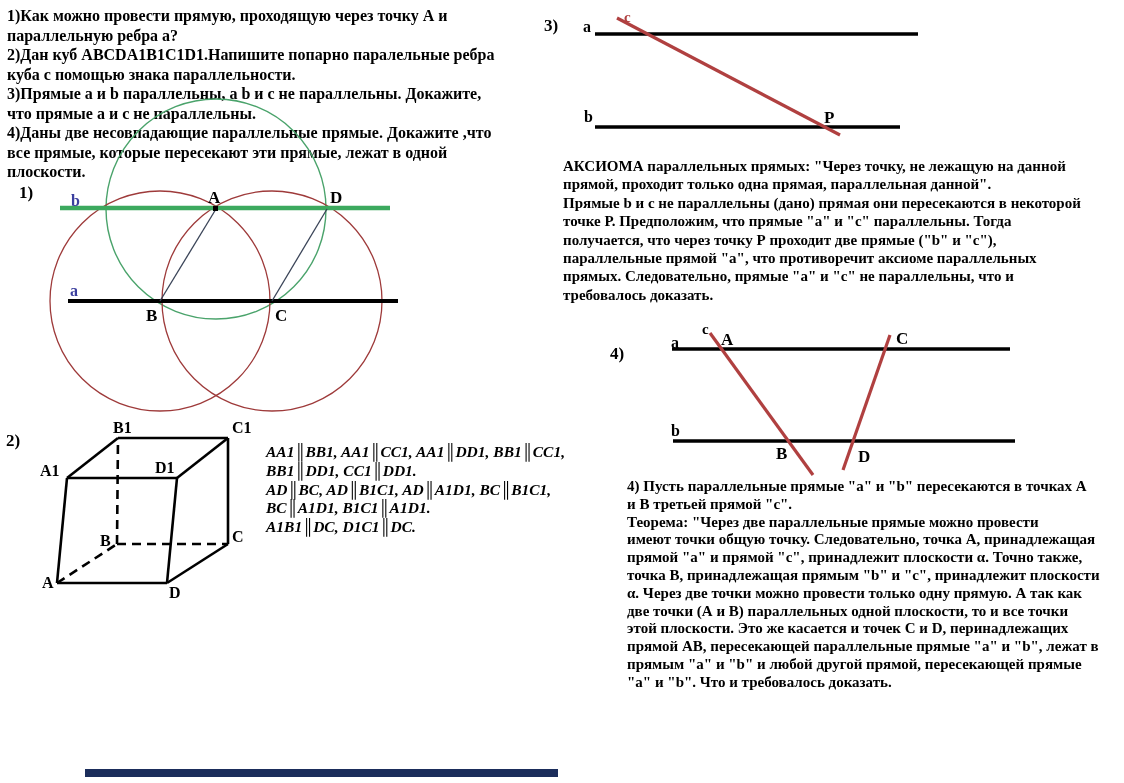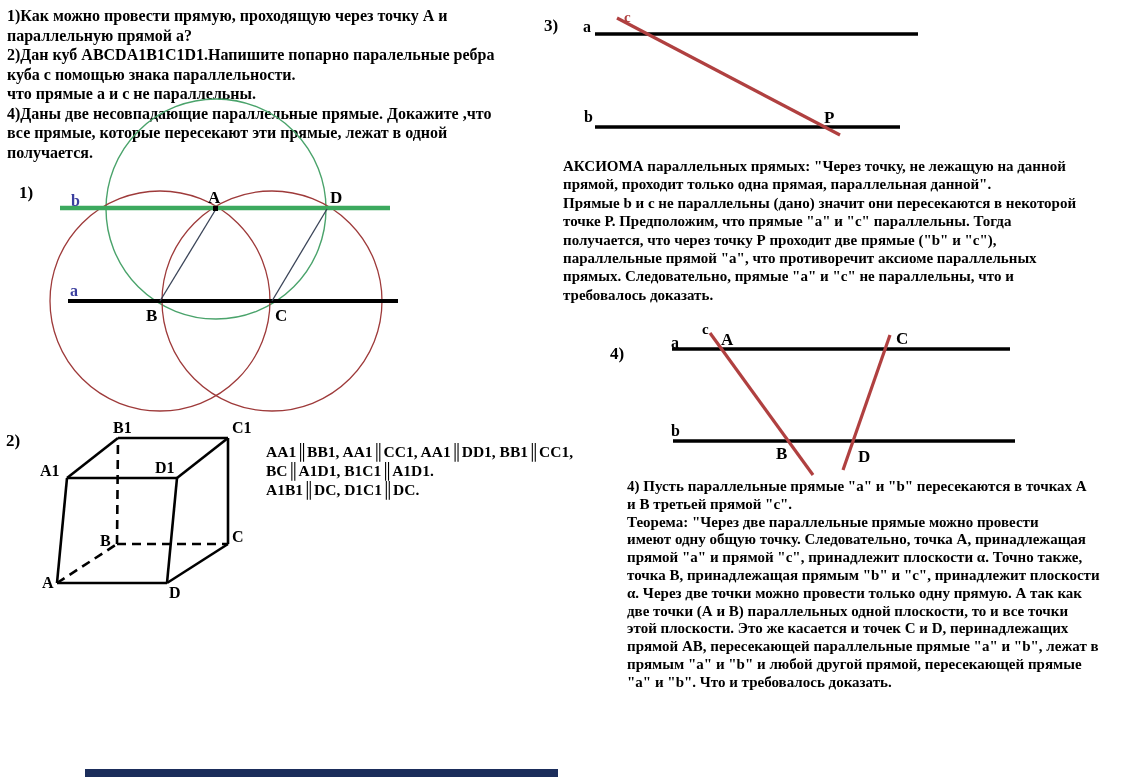--- a/index.html
+++ b/index.html
@@ -1,20 +1,20 @@
 <!DOCTYPE html>
 <html style="--green-line: #3ca95e; --green-circle: #4aa36b; --red-circle: #9e3a3a; --red-line: #b04040; --blue-label: #3b3f9e; --segment: #3a4458; --navy-bar: #1b2d5b;"><head>
 <meta charset="utf-8">
 <style>
   html,body{margin:0;padding:0;background:#fff;}
   #page{position:relative;width:1124px;height:783px;background:#ffffff;overflow:hidden;
         font-family:"Liberation Serif",serif;font-weight:bold;color:#000;}
   .txtblock div{white-space:nowrap;}
   .problems{position:absolute;left:7px;top:6px;font-size:16px;line-height:19.5px;}
-  .pairs{position:absolute;left:266px;top:443px;font-size:15.5px;line-height:18.8px;}
+  .pairs{position:absolute;left:266px;top:443px;font-size:15.5px;line-height:18.8px;font-style:italic;}
   .axiom{position:absolute;left:563px;top:157px;font-size:15px;line-height:18.4px;}
   .proof{position:absolute;left:627px;top:478px;font-size:15px;line-height:17.8px;}
   svg{position:absolute;overflow:visible;}
   #fig1{left:0;top:80px;}
   #fig2{left:0;top:398px;}
   #fig3{left:540px;top:2px;}
   #fig4{left:600px;top:315px;}
   .flabel{font-family:"Liberation Serif",serif;font-weight:bold;fill:#000;}
   .blue{fill:var(--blue-label);}
   .redlbl{fill:var(--red-line);}
@@ -28,27 +28,28 @@
   .cube-hidden{stroke:#000;stroke-width:2.6;stroke-dasharray:9 6;}
   #bottom-bar{position:absolute;left:85px;top:769px;width:473px;height:8px;background:var(--navy-bar);}
 </style>
 </head>
 <body>
 
 <div id="page">
 
   <div class="txtblock problems">
     <div>1)Как можно провести прямую, проходящую через точку А и</div>
-    <div>параллельную прямой а?</div>
+    <div>параллельную ребра а?</div>
     <div>2)Дан куб ABCDA1B1C1D1.Напишите попарно паралельные ребра</div>
     <div>куба с помощью знака параллельности.</div>
+    <div>3)Прямые а и b параллельны, а b и с не параллельны. Докажите,</div>
     <div>что прямые а и с не параллельны.</div>
     <div>4)Даны две несовпадающие параллельные прямые. Докажите ,что</div>
     <div>все прямые, которые пересекают эти прямые, лежат в одной</div>
-    <div>получается.</div>
+    <div>плоскости.</div>
   </div>
 
   <svg id="fig1" width="450" height="335" viewBox="0 0 450 335">
     <circle class="gcirc" cx="216" cy="129" r="110"></circle>
     <circle class="rcirc" cx="160" cy="221" r="110"></circle>
     <circle class="rcirc" cx="272" cy="221" r="110"></circle>
     <line class="glinestroke" x1="60" y1="128" x2="390" y2="128"></line>
     <line class="blk" stroke-width="4" x1="68" y1="221" x2="398" y2="221"></line>
     <line class="seg" x1="216" y1="129" x2="160" y2="221"></line>
     <line class="seg" x1="327" y1="129" x2="272" y2="221"></line>
@@ -81,39 +82,41 @@
     <text class="flabel" font-size="16" x="232" y="35">C1</text>
     <text class="flabel" font-size="16" x="155" y="75">D1</text>
     <text class="flabel" font-size="16" x="42" y="190">A</text>
     <text class="flabel" font-size="16" x="100" y="148">B</text>
     <text class="flabel" font-size="16" x="232" y="144">C</text>
     <text class="flabel" font-size="16" x="169" y="200">D</text>
   </svg>
 
   <div class="txtblock pairs">
     <div>AA1║BB1, AA1║CC1, AA1║DD1, BB1║CC1,</div>
+    <div>BB1║DD1, CC1║DD1.</div>
+    <div>AD║BC, AD║B1C1, AD║A1D1, BC║B1C1,</div>
     <div>BC║A1D1, B1C1║A1D1.</div>
     <div>A1B1║DC, D1C1║DC.</div>
   </div>
 
   <svg id="fig3" width="430" height="148" viewBox="0 0 430 148">
     <line class="blk" stroke-width="3.4" x1="55" y1="32" x2="378" y2="32"></line>
     <line class="blk" stroke-width="3.4" x1="55" y1="125" x2="360" y2="125"></line>
     <line class="redline" x1="77" y1="16" x2="300" y2="133"></line>
     <text class="flabel" font-size="17" x="4" y="29">3)</text>
     <text class="flabel" font-size="16" x="43" y="30">a</text>
     <text class="flabel redlbl" font-size="15" x="84" y="20">c</text>
     <text class="flabel" font-size="16" x="44" y="120">b</text>
     <text class="flabel" font-size="17" x="284" y="121">P</text>
   </svg>
 
   <div class="txtblock axiom">
     <div>АКСИОМА параллельных прямых: "Через точку, не лежащую на данной</div>
     <div>прямой, проходит только одна прямая, параллельная данной".</div>
-    <div>Прямые b и с не параллельны (дано) значит они пересекаются в некоторой</div>
+    <div>Прямые b и с не параллельны (дано) прямая они пересекаются в некоторой</div>
     <div>точке Р. Предположим, что прямые "а" и "с" параллельны. Тогда</div>
     <div>получается, что через точку Р проходит две прямые ("b" и "с"),</div>
     <div>параллельные прямой "а", что противоречит аксиоме параллельных</div>
     <div>прямых. Следовательно, прямые "а" и "с" не параллельны, что и</div>
     <div>требовалось доказать.</div>
   </div>
 
   <svg id="fig4" width="430" height="165" viewBox="0 0 430 165">
     <line class="blk" stroke-width="3.4" x1="72" y1="34" x2="410" y2="34"></line>
     <line class="blk" stroke-width="3.4" x1="73" y1="126" x2="415" y2="126"></line>
@@ -126,21 +129,21 @@
     <text class="flabel" font-size="17" x="296" y="29">C</text>
     <text class="flabel" font-size="16" x="71" y="121">b</text>
     <text class="flabel" font-size="17" x="176" y="144">B</text>
     <text class="flabel" font-size="17" x="258" y="147">D</text>
   </svg>
 
   <div class="txtblock proof">
     <div>4) Пусть параллельные прямые "а" и "b" пересекаются в точках А</div>
     <div>и В третьей прямой "с".</div>
     <div>Теорема: "Через две параллельные прямые можно провести</div>
-    <div>имеют одну общую точку. Следовательно, точка А, принадлежащая</div>
+    <div>имеют точки общую точку. Следовательно, точка А, принадлежащая</div>
     <div>прямой "а" и прямой "с", принадлежит плоскости α. Точно также,</div>
     <div>точка В, принадлежащая прямым "b" и "с", принадлежит плоскости</div>
     <div>α. Через две точки можно провести только одну прямую. А так как</div>
     <div>две точки (А и В) параллельных одной плоскости, то и все точки</div>
     <div>этой плоскости. Это же касается и точек С и D, перинадлежащих</div>
     <div>прямой АВ, пересекающей параллельные прямые "а" и "b", лежат в</div>
     <div>прямым "а" и "b" и любой другой прямой, пересекающей прямые</div>
     <div>"а" и "b". Что и требовалось доказать.</div>
   </div>
 

